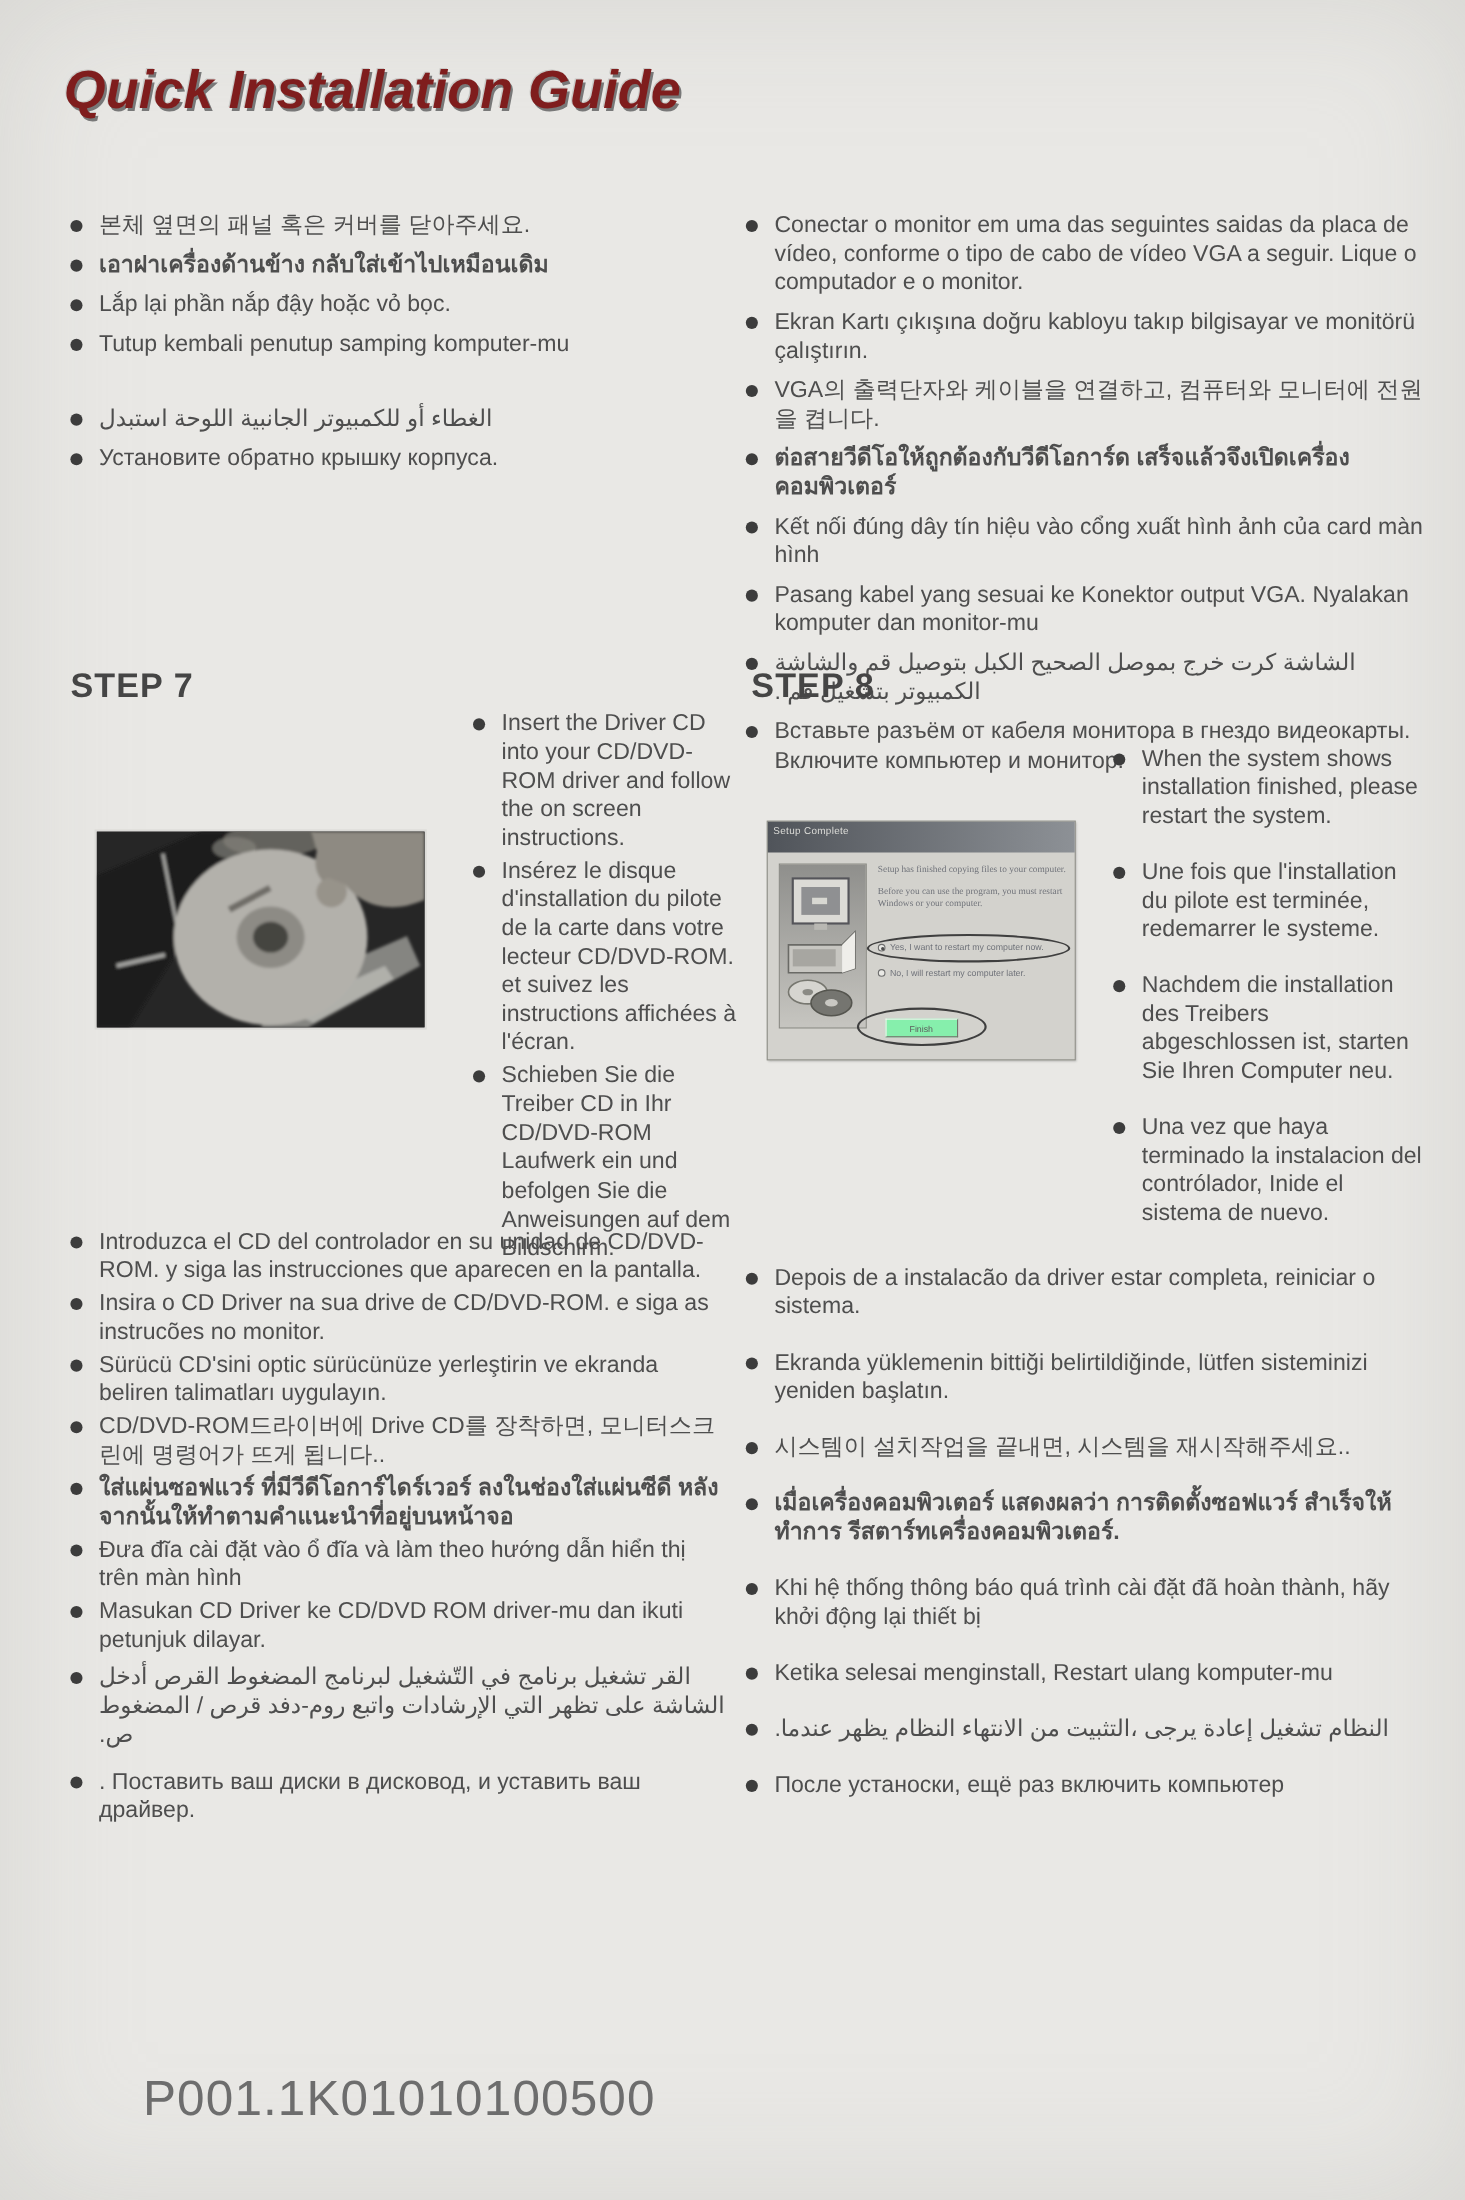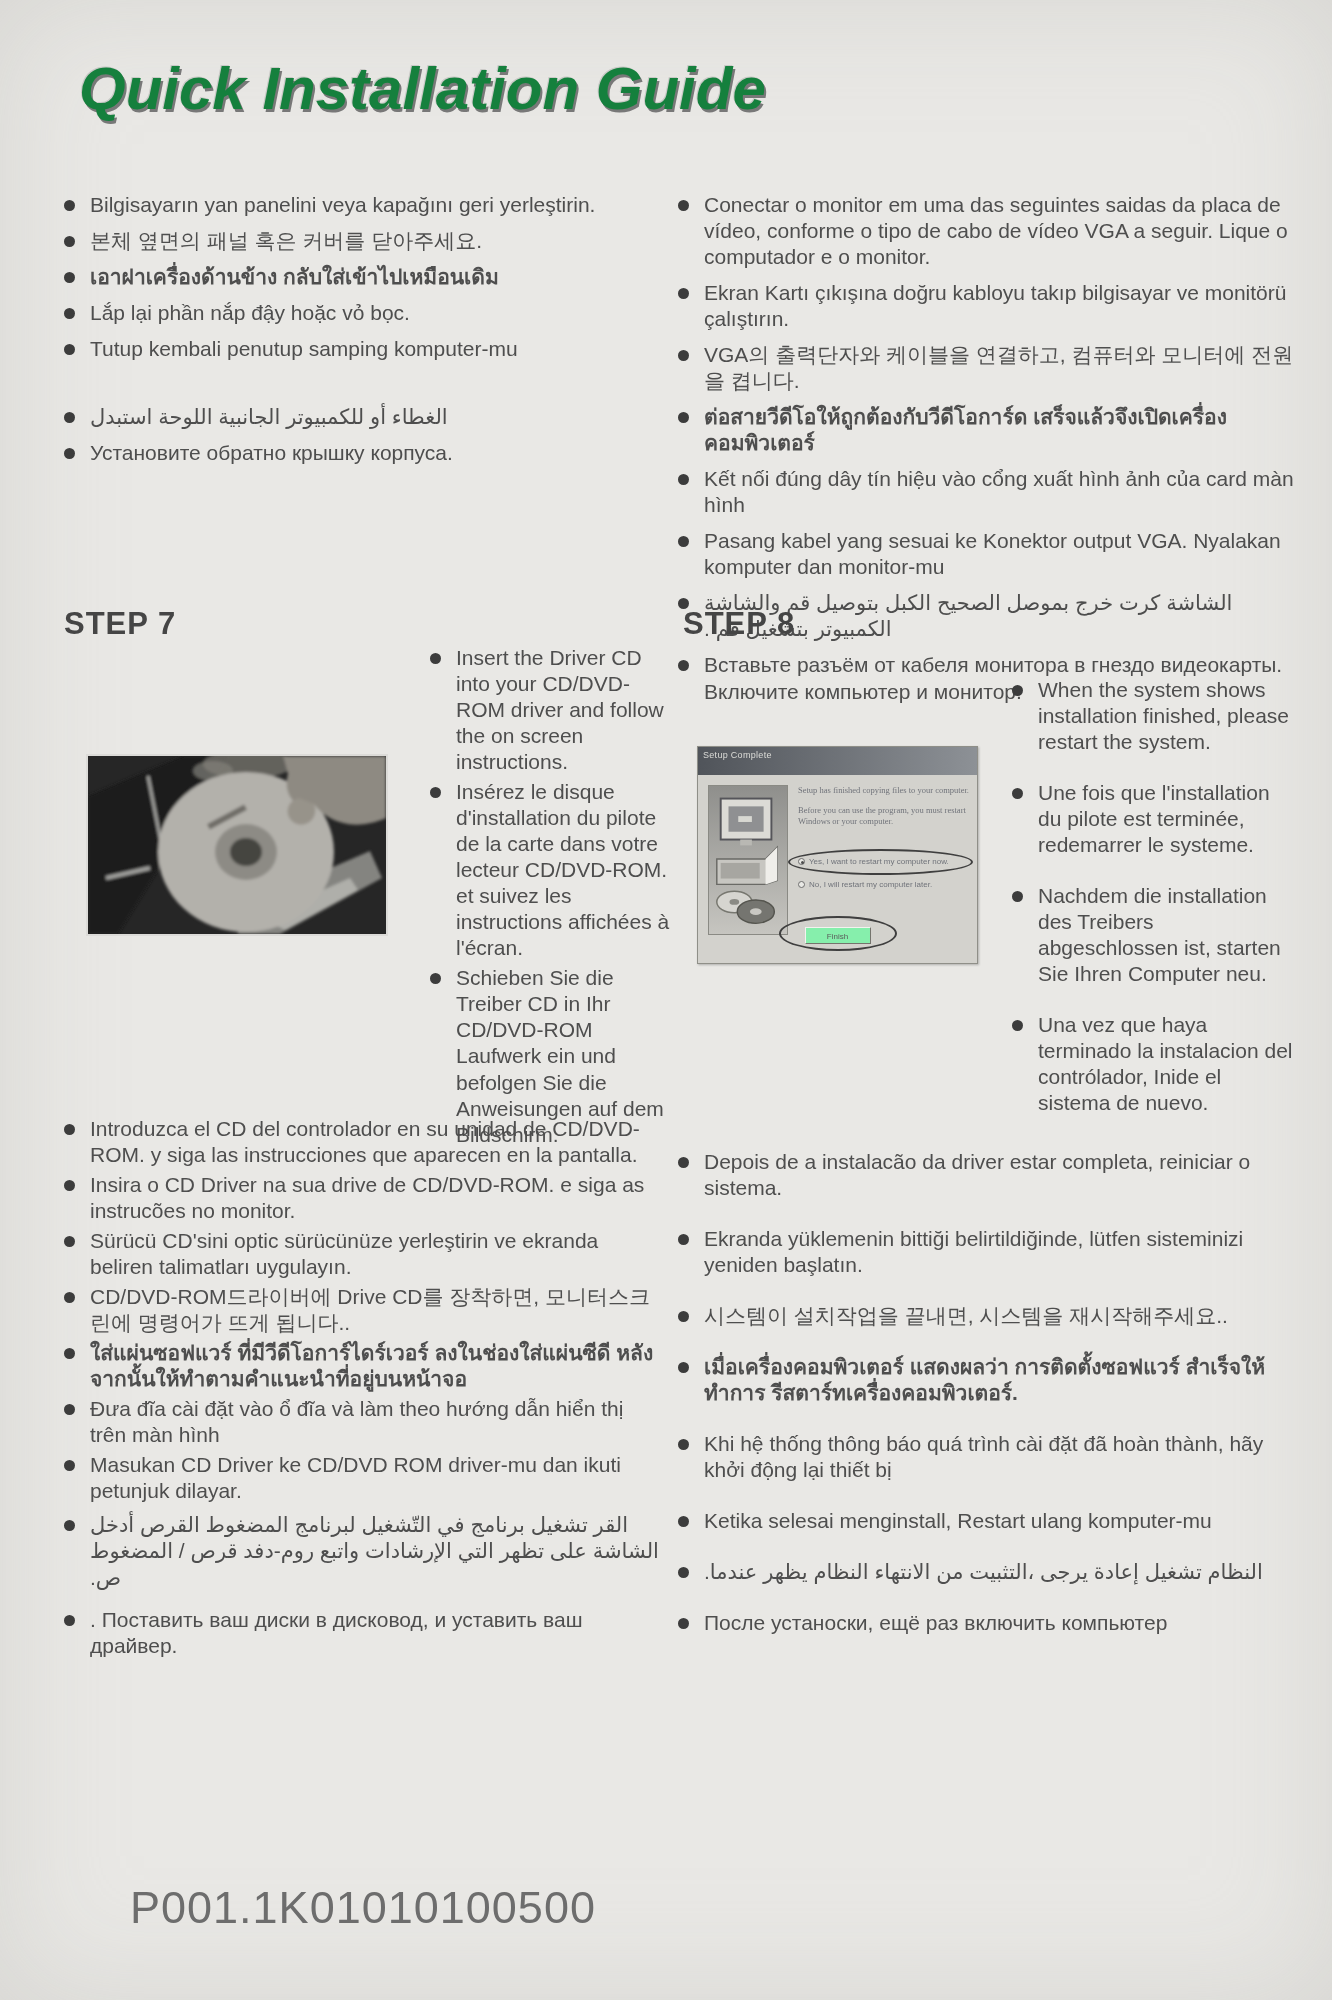--- a/index.html
+++ b/index.html
@@ -6,24 +6,23 @@
   html,body { background:#d8d7d4; }
   .page {
     position:relative; width:1332px; height:2000px; margin:0 auto;
     background:#e9e8e5;
     font-family:"Liberation Sans","DejaVu Sans",sans-serif;
     color:#4e4e4e; overflow:hidden;
     box-shadow: inset 0 0 120px rgba(180,180,175,0.35);
   }
   .doc-title {
     position:absolute; left:58px; top:54px;
-    font-size:60px; font-weight:bold; font-style:italic;
-    color:#15803d; letter-spacing:0px; white-space:nowrap;
+    font-size:49px; font-weight:bold; font-style:italic;
+    color:#7f1d1d; letter-spacing:0px; white-space:nowrap;
     text-shadow: 2px 3px 0 #787878, -1px -1px 0 #c9c9c6;
-    margin-left: 21px;
   }
   .step-h {
     position:absolute; font-size:31px; font-weight:bold;
     color:#454545; letter-spacing:1px;
   }
   ul.blist { list-style:none; position:absolute; }
   ul.blist li { position:relative; padding-left:28px; font-size:21px; line-height:1.24; }
   ul.blist li .dot {
     position:absolute; left:2px; top:8px; width:11px; height:11px;
     border-radius:50%; background:#3c3c3c;
@@ -92,21 +91,20 @@
   }
 </style>
 </head>
 <body>
 
 <div class="page">
 
   <div class="doc-title">Quick Installation Guide</div>
 
   <ul class="blist med" style="left:62px; top:192px; width:585px;">
-      <li><span class="dot"></span><span class="txt">Bilgisayarın yan panelini veya kapağını geri yerleştirin.</span></li>
       <li><span class="dot"></span><span class="txt">본체 옆면의 패널 혹은 커버를 닫아주세요.</span></li>
       <li class="bold"><span class="dot"></span><span class="txt">เอาฝาเครื่องด้านข้าง กลับใส่เข้าไปเหมือนเดิม</span></li>
       <li><span class="dot"></span><span class="txt">Lắp lại phần nắp đậy hoặc vỏ bọc.</span></li>
       <li><span class="dot"></span><span class="txt">Tutup kembali penutup samping komputer-mu</span></li>
       <li class="rtl" style="margin-top: 42px;">
         <span class="dot"></span>
         <span class="txt" style="padding-right: 135px;">الغطاء أو للكمبيوتر الجانبية اللوحة استبدل</span>
       </li>
       <li><span class="dot"></span><span class="txt">Установите обратно крышку корпуса.</span></li>
     </ul>

